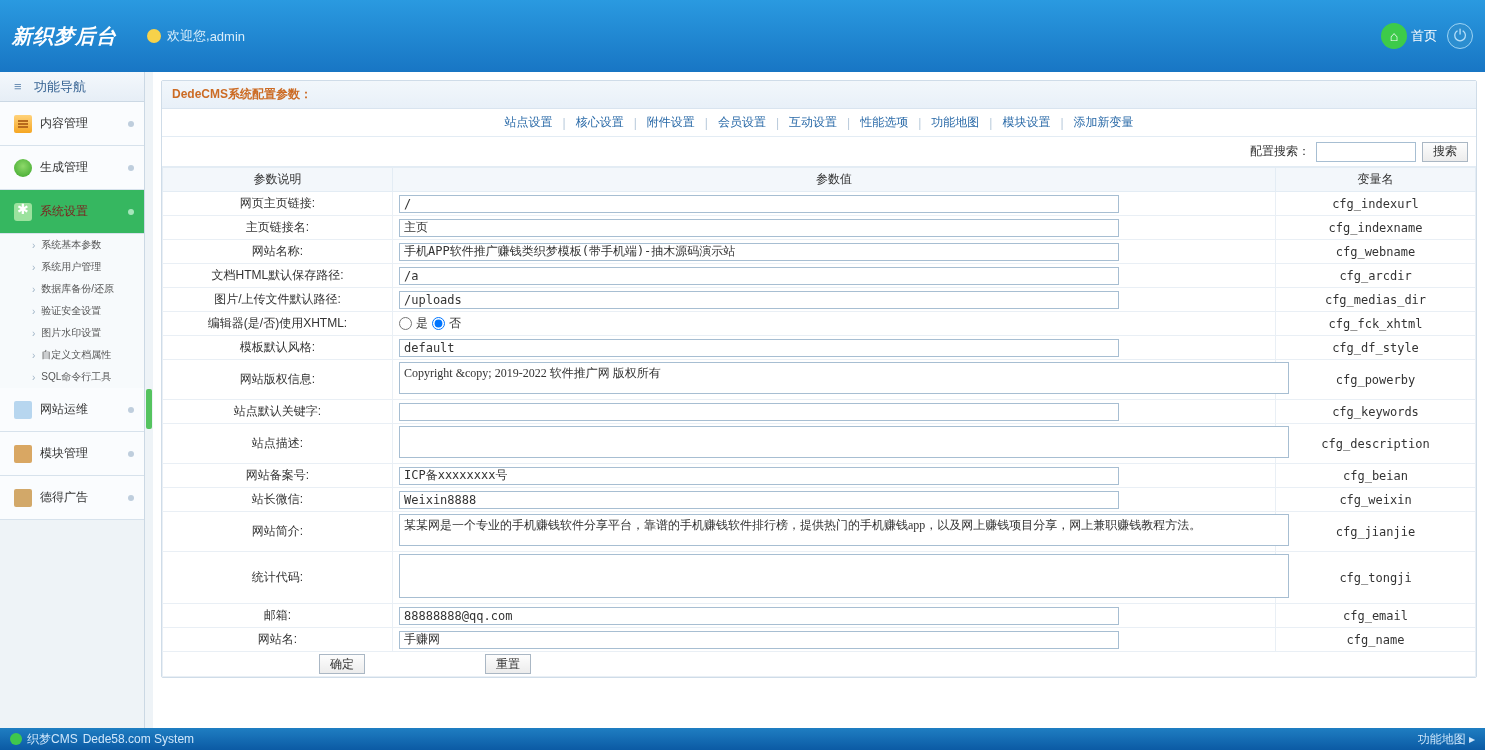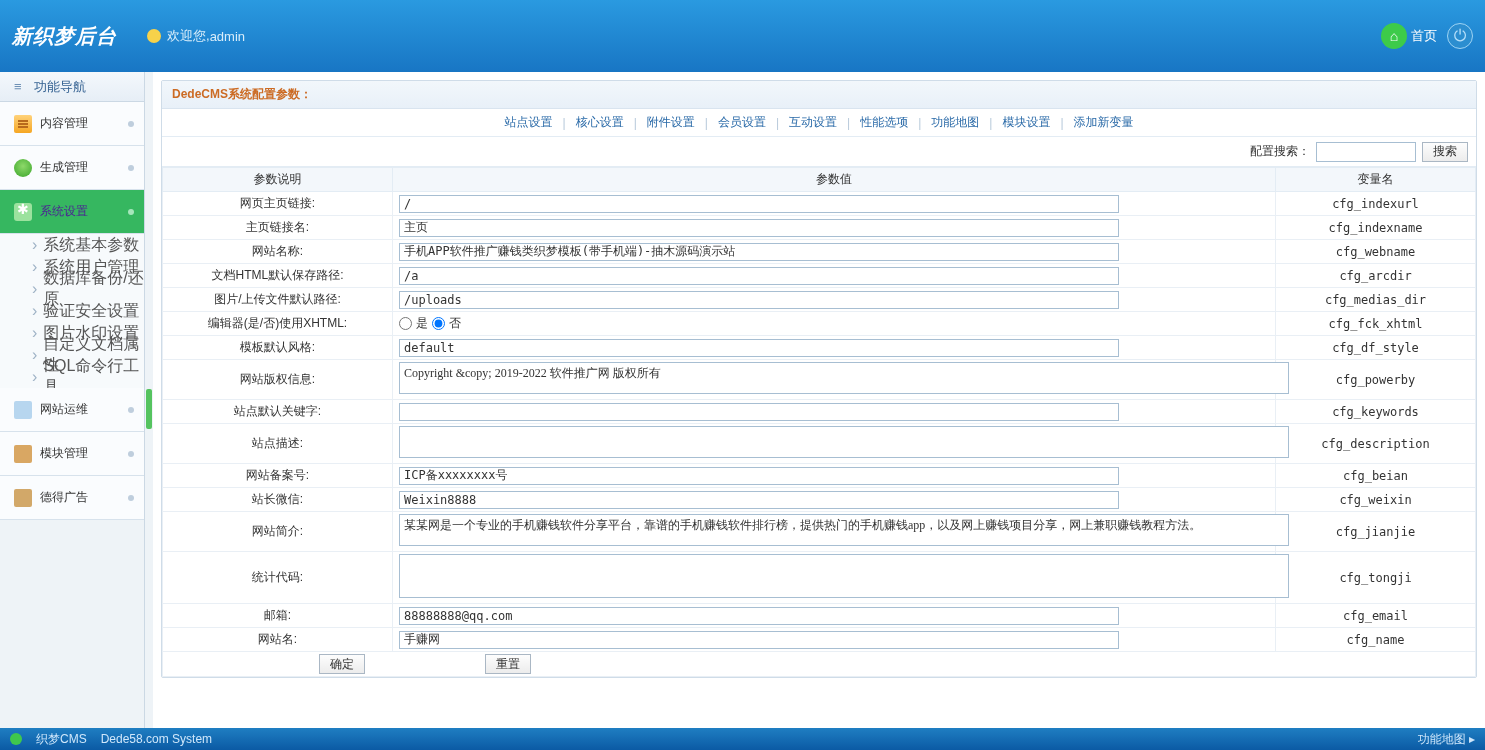--- a/index.html
+++ b/index.html
@@ -16,33 +16,33 @@
 .home-text { color:#fff; font-size:13px; }
 .power-circle { width:26px; height:26px; border-radius:50%; background:#2c8ed0; display:flex; align-items:center; justify-content:center; color:#b7e0fa; font-size:16px; cursor:pointer; border:1px solid #9ed4f4; }
 
 
 .body-wrap { display:flex; height: calc(100% - 54px - 22px); }
 .sidebar { width:145px; background:#eef3f7; border-right:1px solid #cbd8e4; display:flex; flex-direction:column; }
 .side-title { background:linear-gradient(#f4f8fc,#e6eef6); color:#356292; height:30px; display:flex; align-items:center; padding-left:14px; font-size:13px; border-bottom:1px solid #cbd8e4;}
 .side-title span.bar-icon { display:inline-block; width:14px; margin-right:6px; letter-spacing: -2px; color:#6f92b6;}
 .side-item { height:44px; display:flex; align-items:center; padding-left:14px; color:#333; border-bottom:1px solid #d7e2ec; cursor:pointer; gap:8px; background:#fafcfe;}
 .side-item .dot { display:inline-block; width:6px;height:6px;border-radius:50%;background:#bfcedd;margin-left:auto; margin-right:10px;}
-.side-item.active { background:#36b760; color:#4c1d95; }
+.side-item.active { background:#36b760; color:#7f1d1d; }
 .side-item.active .dot { background:#a6e6bb;}
 .sico { width:18px;height:18px;display:inline-block; }
 .ico-content{ background:linear-gradient(#ffd27a,#f5a623); border-radius:2px; position:relative;}
 .ico-content:after{content:""; position:absolute; width:10px;height:2px;background:#b86a1c; left:4px; top:5px; box-shadow:0 3px #b86a1c, 0 6px #b86a1c;}
 .ico-gen{ background:radial-gradient(circle at 50% 40%, #8ed96a, #3aa52a); border-radius:50%; }
 .ico-sys{ background:#9ce29e; border-radius:3px; position:relative;}
 .ico-sys:before{content:"✱"; color:#fff; font-size:14px; position:absolute; left:3px; top:-2px;}
 .ico-ops{ background:#b7d6ef; border-radius:2px;}
 .ico-mod{ background:#d9a763; border-radius:2px;}
 .ico-ad{ background:#d2a869; border-radius:2px;}
 .subnav { background:#f7fafc;}
-.subnav .sub { height:22px; display:flex; align-items:center; padding-left:32px; color:#555; font-size:16px; cursor:pointer;}
+.subnav .sub { height:22px; display:flex; align-items:center; padding-left:32px; color:#555; font-size:10px; cursor:pointer;}
 .subnav .sub:before{ content:"›"; color:#9fb3c6; margin-right:6px;}
 
 .drag-handle { width:8px; display:flex; align-items:center; justify-content:center; background:#eef3f7;}
 .drag-handle div{ width:6px; height:40px; background:#55c35f; border-radius:2px;}
 
 .main { flex:1; overflow:auto; background:#fff; padding:8px 8px 0 8px;}
 
 .panel { border:1px solid #cfdce8; border-radius:2px; background:#fff;}
 .panel-title-row { background:linear-gradient(#f2f7fb,#e8f0f8); height:28px; display:flex; align-items:center; padding:0 10px; color:#cc6b24; font-size:12px; font-weight:bold; border-bottom:1px solid #d9e4ef;}
 .tabs-row { height:28px; display:flex; align-items:center; justify-content:center; color:#2a6aa8; font-size:12px; gap:6px; border-bottom:1px solid #e3ecf4;}
@@ -62,21 +62,21 @@
 td.lbl { text-align:center; color:#333;}
 td.var { text-align:center; font-family:Consolas, monospace; color:#333;}
 td.val input[type=text]{ width:720px; height:18px; border:1px solid #a7bed2; padding:1px 4px; font-family:SimSun,Consolas,monospace; font-size:12px; color:#333;}
 td.val textarea{ width:890px; height:32px; border:1px solid #a7bed2; padding:2px 4px; font-family:"Microsoft YaHei",SimSun; font-size:12px; color:#333; resize:none;}
 td.val .radio-group{ display:flex; align-items:center; gap:4px;}
 
 .action-row td{ padding:8px 0;}
 .action-row .wrap{ display:flex; gap:120px; padding-left:150px;}
 
 .footer { position:absolute; bottom:0; left:0; right:0; height:22px; background:linear-gradient(#1f7ec2,#0b5aa4); color:#cfe7fb; display:flex; align-items:center; padding:0 10px; font-size:12px;}
-.footer .fl { display:flex; align-items:center; gap:14px;}
+.footer .fl { display:flex; align-items:center; gap:5px;}
 .footer .tick{ width:12px;height:12px;background:#3fc84d;border-radius:50%;display:inline-block;}
 .footer .fr { margin-left:auto; cursor:pointer;}
 </style>
 </head>
 <body>
 
 <div class="header">
   <div class="logo">新织梦后台</div>
   <div class="welcome">
     <span class="welcome-icon"></span>

